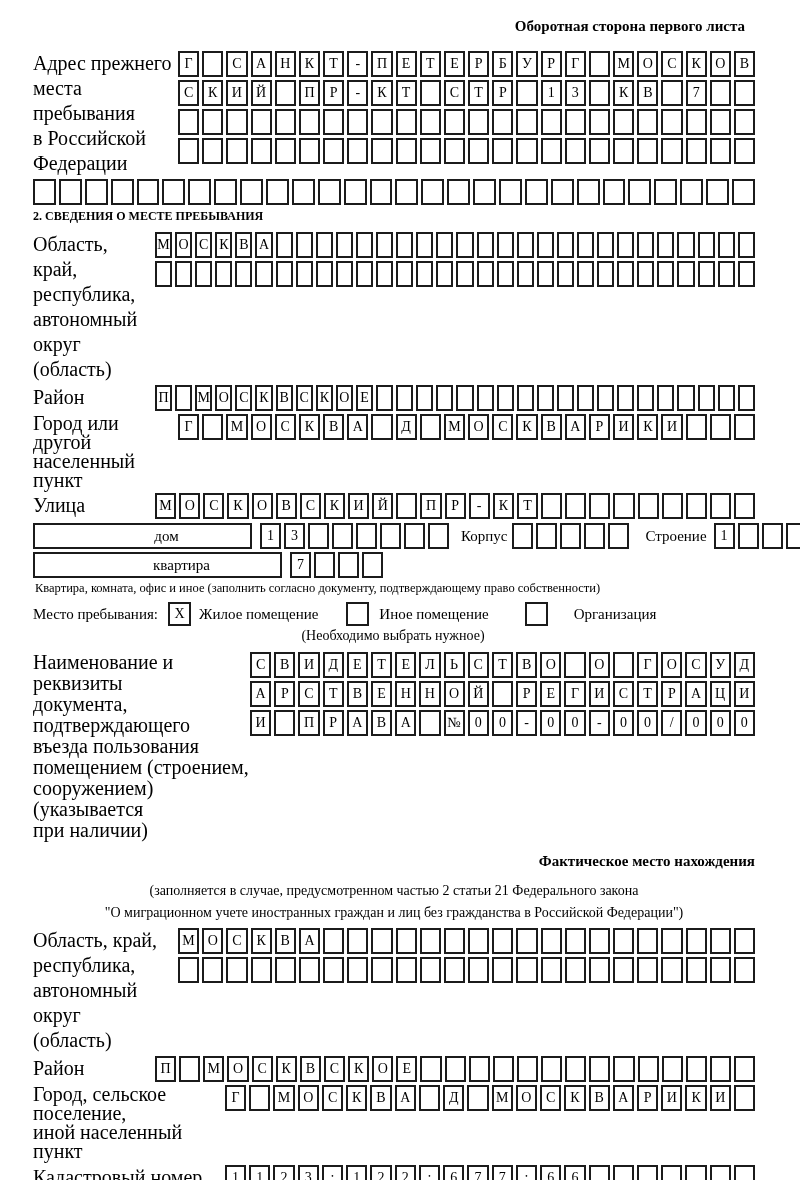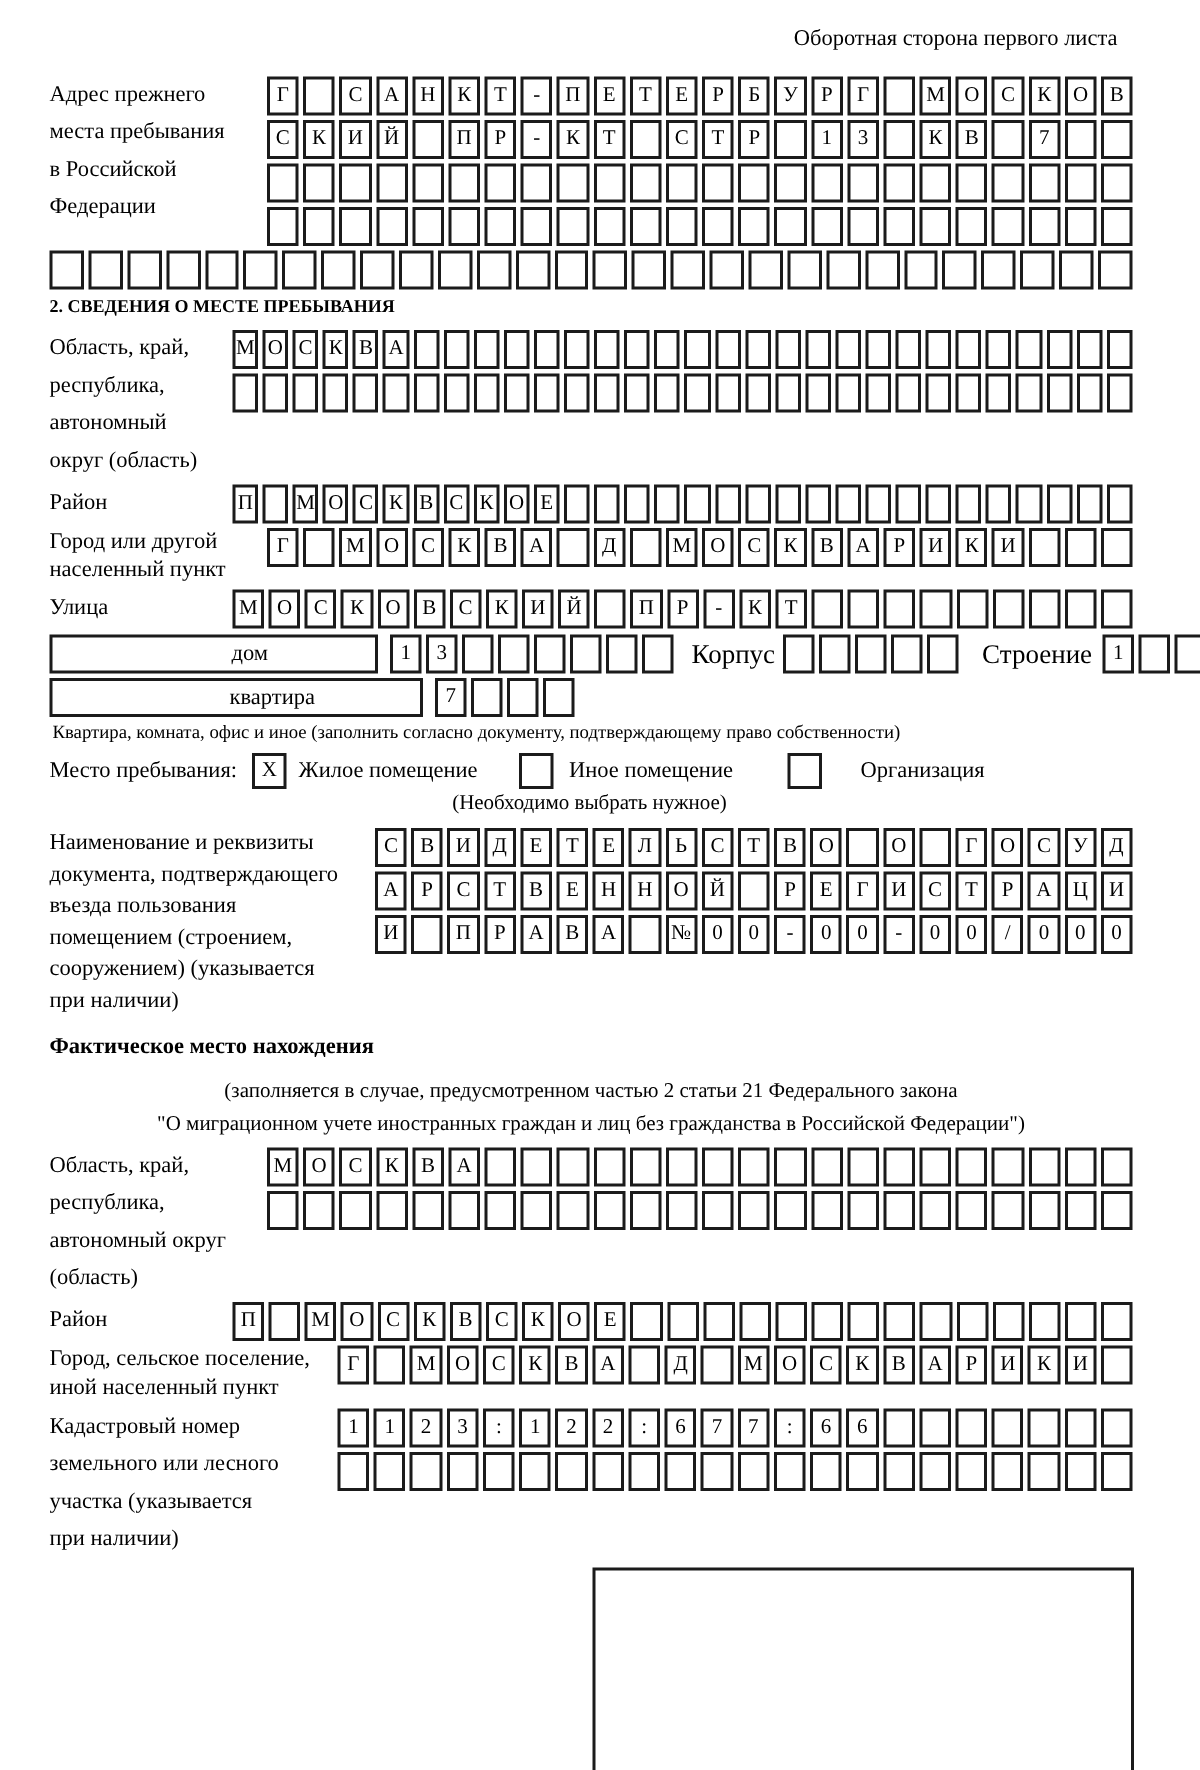--- a/index.html
+++ b/index.html
@@ -3,24 +3,24 @@
 <meta charset="utf-8">
 <style>
   html,body{margin:0;padding:0;background:#fff;}
   body{
     width:800px;height:1180px;
     color:#000;
     font-family:"Liberation Serif","DejaVu Serif",serif;
     overflow:hidden;
   }
   .page{padding:8px 45px 0 33px;width:722px;}
-  .backnote{text-align:right;font-size:15px;margin:10px 10px 16px 0;}
+  .backnote{text-align:right;font-size:15px;margin:10px 10px 16px 0;font-weight:bold;}
 
   .row{display:flex;align-items:flex-start;margin-bottom:3px;}
-  .lbl{font-size:15px;line-height:25px;white-space:pre-line;flex:none;}
+  .lbl{font-size:20px;line-height:25px;white-space:pre-line;flex:none;}
   .lw122{width:122px;}
   .lw145{width:145px;}
   .lw192{width:192px;}
   .lw217{width:217px;}
 
   .rowscol{display:flex;flex-direction:column;gap:3px;}
 
   .boxes{display:flex;gap:3px;}
   .boxes .cell{
     flex:1 1 0;min-width:0;height:22px;
@@ -31,28 +31,28 @@
   .boxes.fixed .cell{flex:none;width:17px;}
   .w505{width:505px;}
   .w530{width:530px;}
   .w577{width:577px;}
   .w600{width:600px;}
   .w722{width:722px;}
 
   .cap{font-size:12.5px;margin:2px 0 6px 2px;}
   .cap-center{text-align:center;}
   .h2title{text-align:left;font-weight:bold;font-size:12px;margin:4px 0 8px 0;}
-  .facttitle{text-align:left;font-weight:bold;font-size:15px;margin:12px 0 10px 0;}
+  .facttitle{text-align:right;font-weight:bold;font-size:15px;margin:12px 0 10px 0;}
   .factnote{text-align:center;font-size:14px;white-space:pre-line;margin-bottom:4px;line-height:22px;}
 
   .bigbox{
     border:2px solid #1b1b1b;height:22px;flex:none;
     display:flex;align-items:center;justify-content:center;font-size:15px;padding-left:48px;
   }
-  .inlinelbl{font-size:18px;line-height:26px;flex:none;}
+  .inlinelbl{font-size:15px;line-height:26px;flex:none;}
 
   .mesto-row{display:flex;align-items:center;margin:6px 0 2px 0;font-size:15px;}
   .chk{
     width:19px;height:20px;border:2px solid #1b1b1b;flex:none;
     display:flex;align-items:center;justify-content:center;font-size:14px;
   }
   .choosenote{font-size:14px;margin:2px 0 8px 150px;width:420px;text-align:center;}
 
   .markbox{
     margin:6px 0 0 362px;width:357px;height:171px;

